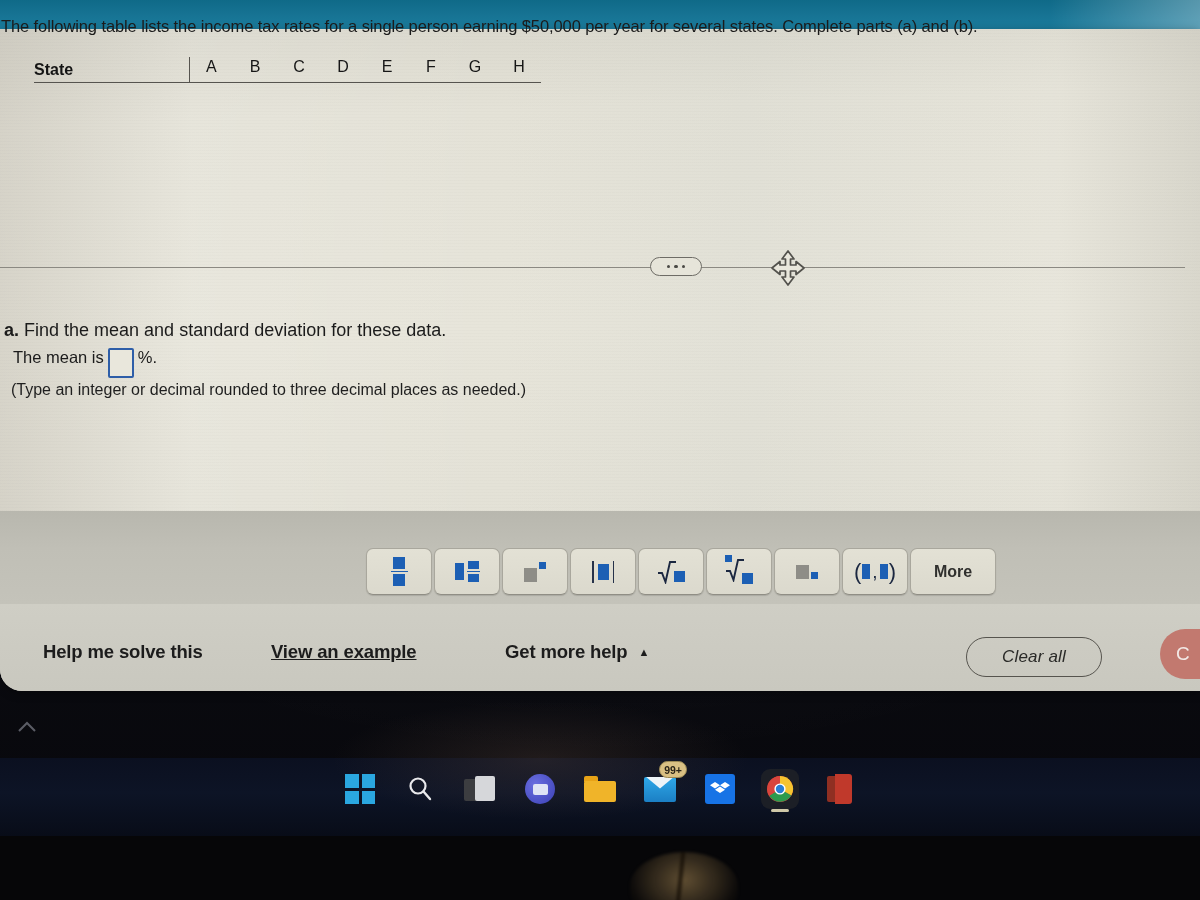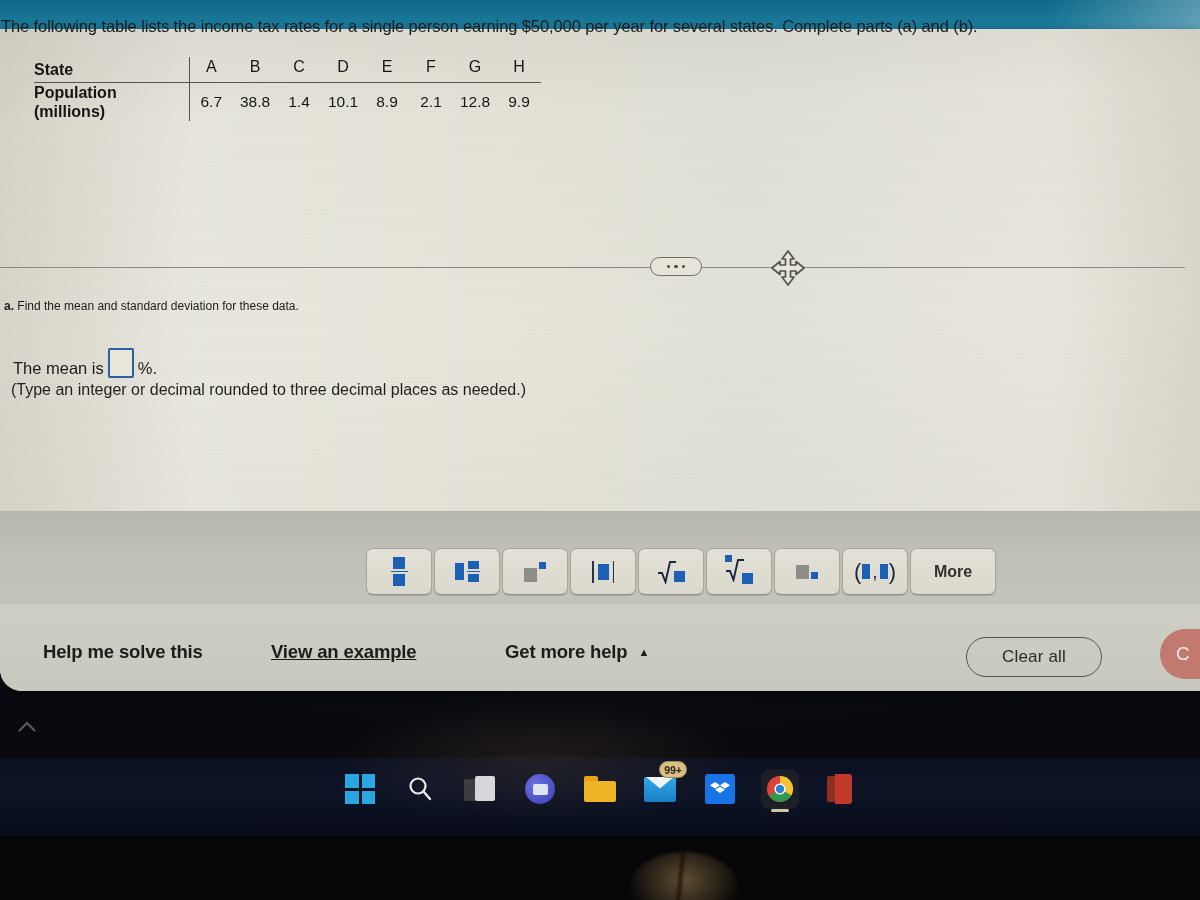--- a/index.html
+++ b/index.html
@@ -76,25 +76,25 @@
   .divider { position:absolute; left:0; top:267px; width:1185px; height:1px; background:#8b8982; }
   .ellipsis-btn {
     position:absolute; left:650px; top:257px; width:52px; height:19px;
     border:1.4px solid #6e6c66; border-radius:10px; background:#e6e4d9;
     display:flex; align-items:center; justify-content:center; gap:4px;
   }
   .ellipsis-btn i { width:3.5px; height:3.5px; border-radius:50%; background:#4a4945; display:block; }
   .movehandle { position:absolute; left:767px; top:248px; width:42px; height:40px; }
 
   
-  .parta { position:absolute; left:4px; top:299px; font-size:12px; color:#1b1b1b; }
+  .parta { position:absolute; left:4px; top:320px; font-size:18px; color:#1b1b1b; }
   .parta b { font-weight:bold; }
   .meanline {
     position:absolute; left:13px; top:348px;
-    font-size:16.5px; color:#1b1b1b; display:flex; align-items:flex-end;
+    font-size:16.5px; color:#1b1b1b; display:flex; align-items:flex-start;
   }
   .ansbox {
     display:inline-block; width:26px; height:30px; margin:0 4px;
     border:2.4px solid #2e5ea8; background:#e9e7dc; border-radius:2px;
     vertical-align:middle;
   }
   .hint { position:absolute; left:11px; top:381px; font-size:16px; color:#1f1f1f; }
 
   
   .keypadband {
@@ -128,21 +128,21 @@
     position:absolute; top:641px; font-size:18.5px; font-weight:bold;
     color:#1c1c1c; letter-spacing:-0.15px; white-space:nowrap;
   }
   .a1 { left:43px; } .a2 { left:271px;text-decoration:underline; } .a3 { left:505px; }
   .caret-up { display:inline-block; margin-left:6px; font-size:11px; vertical-align:2px; }
 
   .clearall {
     position:absolute; left:966px; top:637px; width:136px; height:40px;
     border:1.6px solid #56544e; border-radius:21px; background:transparent;
     display:flex; align-items:center; justify-content:center;
-    font-size:17px; color:#2a2a28; letter-spacing:0.2px;
+    font-size:17px; color:#2a2a28; letter-spacing:0.2px;font-style:italic;
   }
   .checkbtn {
     position:absolute; left:1160px; top:629px; width:96px; height:50px;
     border-radius:25px; background:#c2796f;
     display:flex; align-items:center; padding-left:16px;
     font-size:19px; color:#f2e9e6; overflow:hidden; white-space:nowrap;
   }
 
   
   .chev {
@@ -230,32 +230,20 @@
           <td class="rowlabel hsep">State</td>
           <td class="cell hdr vsep hsep padleft">A</td>
           <td class="cell hdr hsep">B</td>
           <td class="cell hdr hsep">C</td>
           <td class="cell hdr hsep">D</td>
           <td class="cell hdr hsep">E</td>
           <td class="cell hdr hsep">F</td>
           <td class="cell hdr hsep">G</td>
           <td class="cell hdr hsep">H</td>
         </tr>
-        <tr>
-          <td class="rowlabel">Population
-(millions)</td>
-          <td class="cell vsep padleft">6.7</td>
-          <td class="cell">38.8</td>
-          <td class="cell">1.4</td>
-          <td class="cell">10.1</td>
-          <td class="cell">8.9</td>
-          <td class="cell">2.1</td>
-          <td class="cell">12.8</td>
-          <td class="cell">9.9</td>
-        </tr>
       </tbody>
         </table>
     </div>
 
     <div class="divider"></div>
     <div class="ellipsis-btn">
       <i></i>
       <i></i>
       <i></i>
     </div>

